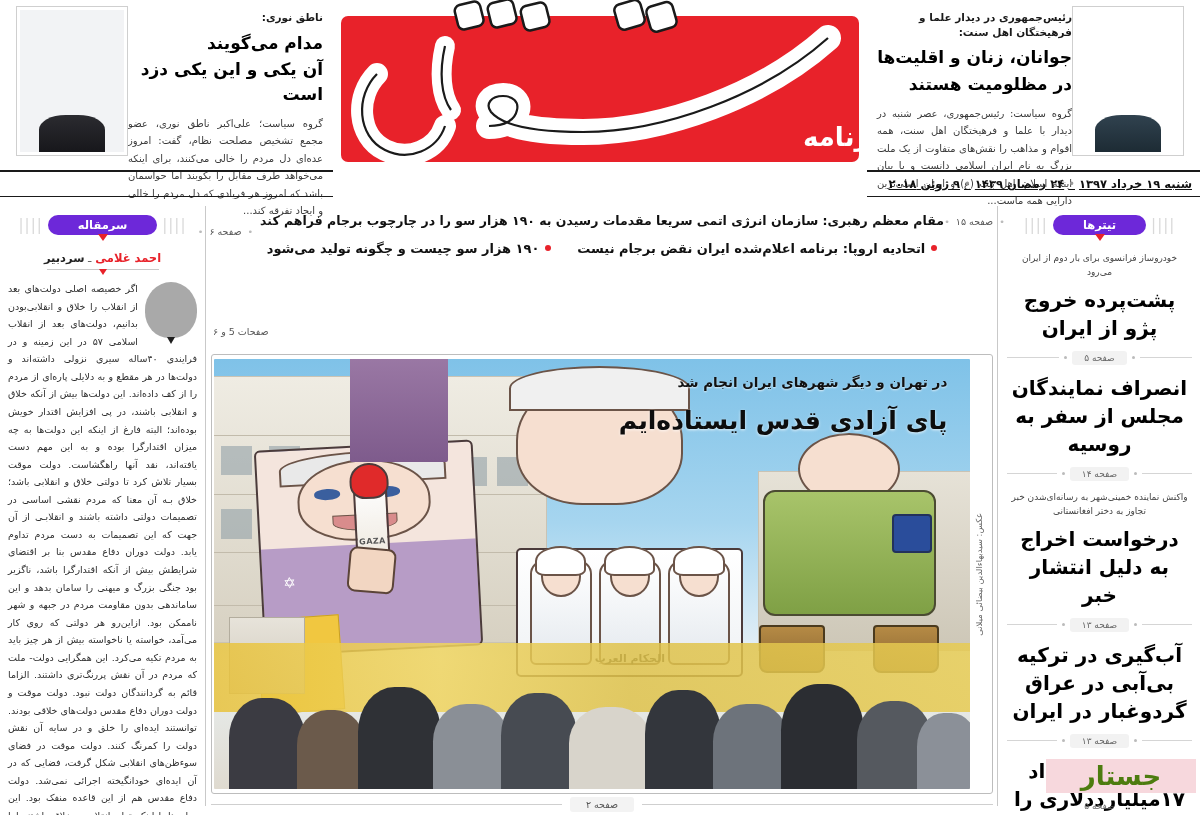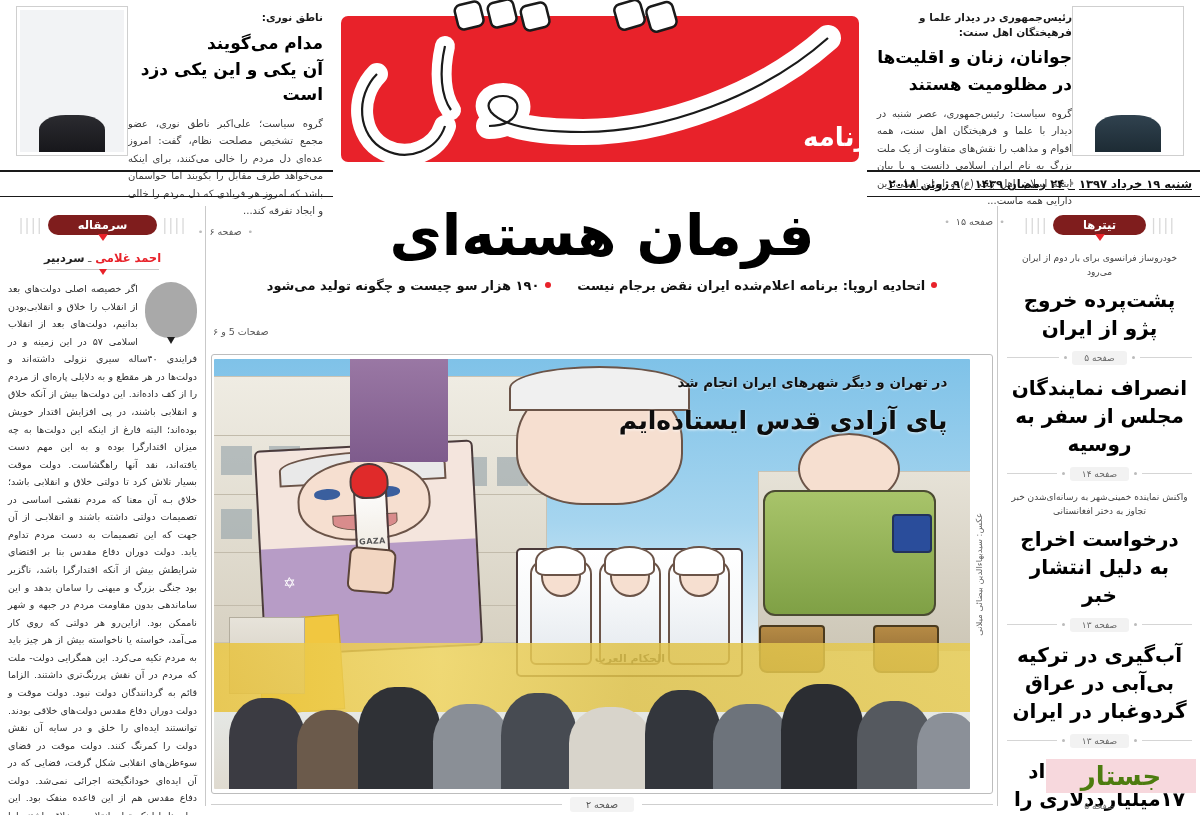--- a/index.html
+++ b/index.html
@@ -100,21 +100,21 @@
   .col-main  { position: absolute; left: 207px; top: 0; width: 790px; height: 613px; }
   .col-right { position: absolute; left: 999px; top: 0; width: 201px; height: 613px; padding: 6px 8px 0 8px; }
 
   .vrule-left  { position: absolute; left: 205px; top: 4px; height: 600px; border-left: 1px solid #c9c9c9; }
   .vrule-right { position: absolute; left: 997px; top: 4px; height: 600px; border-left: 1px solid #c9c9c9; }
 
   
   .badge-wrap { position: relative; height: 34px; display: flex; align-items: center; justify-content: center; }
   .comb { color: #d9d9d9; font-size: 15px; letter-spacing: 1px; line-height: 1; }
   .pill {
-    background: #7f1d1d; color: #fff; font-size: 11.5px; font-weight: bold;
+    background: #6d28d9; color: #fff; font-size: 11.5px; font-weight: bold;
     padding: 3px 30px; border-radius: 11px; position: relative; margin: 0 5px;
   }
   .pill::after {
     content: ""; position: absolute; left: 50%; margin-left: -5px; bottom: -6px;
     border-left: 5px solid transparent; border-right: 5px solid transparent;
     border-top: 7px solid #e8222a;
   }
 
   
   .ed-title {
@@ -399,21 +399,21 @@
         <span class="role">سردبیر</span>
       </div>
       <div class="ed-underline"></div>
       <div class="ed-body">
         <div class="ed-avatar"></div>
         <span>اگر خصیصه اصلی دولت‌های بعد از انقلاب را خلاق و انقلابی‌بودن بدانیم، دولت‌های بعد از انقلاب اسلامی ۵۷ در این زمینه و در فرایندی ۴۰ساله سیری نزولی داشته‌اند و دولت‌ها در هر مقطع و به دلایلی پاره‌ای از مردم را از کف داده‌اند. این دولت‌ها بیش از آنکه خلاق و انقلابی باشند، در پی افزایش اقتدار خویش بوده‌اند؛ البته فارغ از اینکه این دولت‌ها به چه میزان اقتدارگرا بوده و به این مهم دست یافته‌اند، نقد آنها راهگشاست. دولت موقت بسیار تلاش کرد تا دولتی خلاق و انقلابی باشد؛ خلاق بـه آن معنا که مردم نقشی اساسی در تصمیمات دولتی داشته باشند و انقلابـی از آن جهت که این تصمیمات به دست مردم تداوم یابد. دولت دوران دفاع مقدس بنا بر اقتضای شرایطش بیش از آنکه اقتدارگرا باشد، ناگزیر بود جنگی بزرگ و میهنی را سامان بدهد و این ساماندهی بدون مقاومت مردم در جبهه و شهر ناممکن بود. ازاین‌رو هر دولتی که روی کار می‌آمد، خواسته یا ناخواسته بیش از هر چیز باید به مردم تکیه می‌کرد. این همگرایی دولت- ملت که مردم در آن نقش پررنگ‌تری داشتند. الزاما قائم به گردانندگان دولت نبود. دولت موقت و دولت دوران دفاع مقدس دولت‌های خلاقی بودند. توانستند ایده‌ای را خلق و در سایه آن نقش دولت را کمرنگ کنند. دولت موقت در فضای سوءظن‌های انقلابی شکل گرفت، فضایی که در آن ایده‌ای خودانگیخته اجرائی نمی‌شد. دولت دفاع مقدس هم از این قاعده منفک بود. این دولت‌ها با اینکه توان انقلابی و خلاق داشتند اما شرایط آن روزگار نگذاشت تبدیل به دولت‌های بزرگ انقلابی شوند. دولت هاشمی‌رفسنجانی دولت بماهو دولت بود. هاشمی معمای دولت انقلابی را واژگون کرد. با</span>
       </div>
     </div>
 
     <div class="col-main">
-      <div class="main-head">فرمان هسته‌ای</div>
+      <div class="overline">مقام معظم رهبری: سازمان انرژی اتمی سریعا مقدمات رسیدن به ۱۹۰ هزار سو را در چارچوب برجام فراهم کند</div>
       <div class="sub-bullets">
         <div class="bullet">
           <span class="dot-red"></span>
           <span>۱۹۰ هزار سو چیست و چگونه تولید می‌شود</span>
         </div>
         <div class="bullet">
           <span class="dot-red"></span>
           <span>اتحادیه اروپا: برنامه اعلام‌شده ایران نقض برجام نیست</span>
         </div>
       </div>

